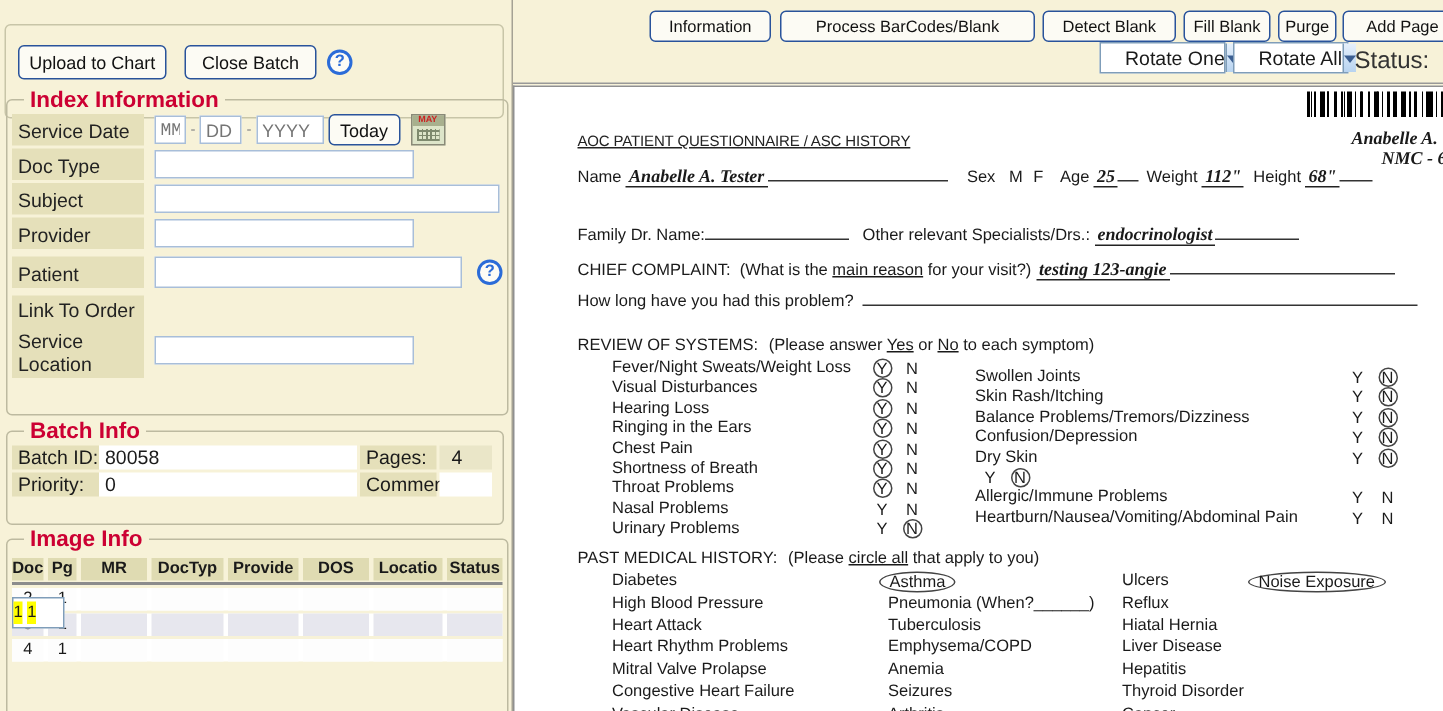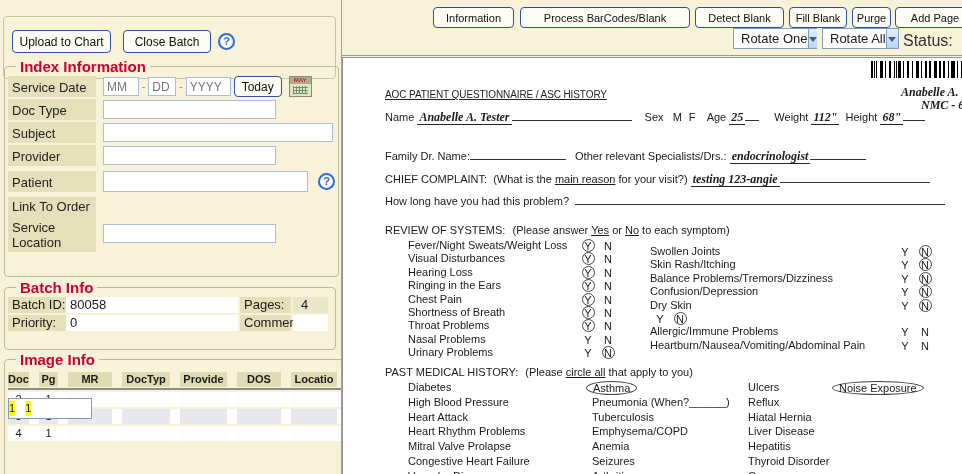--- a/index.html
+++ b/index.html
@@ -36,39 +36,39 @@
         font-weight:bold;letter-spacing:0}
   .cal .calgrid{position:absolute;left:3px;right:3px;top:9px;bottom:2px;
         background:repeating-linear-gradient(90deg,#7E8A6E 0 1px,transparent 1px 3px),
                    repeating-linear-gradient(0deg,#7E8A6E 0 1px,transparent 1px 3px)}
 
   .brow{display:flex;margin-bottom:2px;font-size:13px;height:16px;line-height:15px}
   .bcell-label{background:#E5E0BA;padding:0 0 0 4px;flex:none}
   .bcell-val{background:#fff;padding:0 0 0 4px;flex:none}
 
   #img-table{margin-top:3px}
-  .tgrid{display:grid;grid-template-columns:21px 19px 44px 48px 47px 44px 46px 37px;column-gap:10px}
+  .tgrid{display:grid;grid-template-columns:21px 19px 44px 48px 47px 44px 46px 37px;column-gap:3px}
   #img-head{border-bottom:2px solid #8C8C8C;padding-bottom:1px}
   #img-head div{background:#DFDBB2;font-weight:bold;font-size:11px;text-align:center;height:15px;line-height:15px;
         overflow:hidden;white-space:nowrap}
   .trow{margin-top:2px;background:#fff;cursor:default}
   .trow div{height:15px;line-height:15px;text-align:center;font-size:11px;overflow:hidden}
   .trow.sel div{background:#FFFF00}
   .trow.odd div{background:#E7E7EE}
   .trow.even div{background:#FDFDFD}
 
   
   #divider{position:absolute;left:341px;top:0;width:1px;height:474px;background:#A5A294}
 
   
   #toolbar{position:absolute;left:342px;top:0;width:620px;height:56px;background:#F7F2D8;border-bottom:1px solid #999}
   .tbtn{position:absolute;top:7px;height:21px;font-size:11px}
   .sel{position:absolute;top:28px;height:21px;border:1px solid #7F9DB9;background:#fff;display:flex;
        align-items:center;font-size:13px;cursor:default}
-  .sel .txt{flex:1;padding-left:7px;white-space:nowrap}
+  .sel .txt{flex:1;padding-left:16px;white-space:nowrap}
   .arw{width:18px;height:100%;background:linear-gradient(#E6F0FB,#B7D3F0);border-left:1px solid #7F9DB9;
        display:flex;align-items:center;justify-content:center}
   .arw:after{content:"";border:4px solid transparent;border-top:5px solid #3B5E91;margin-top:5px}
   #status-label{position:absolute;left:561px;top:32px;font-size:16px;color:#333}
 
   
   #doc{position:absolute;left:342px;top:57px;width:620px;height:417px;background:#fff;
        border-left:1px solid #909090;border-top:1px solid #909090;overflow:hidden}
   .dt{position:absolute;font-size:11px;color:#1a1a1a;white-space:nowrap}
   .bold{font-weight:normal}
@@ -111,21 +111,21 @@
     <div id="close-btn" class="btn">Close Batch</div>
     <span id="help-top" class="help">?</span>
   </div>
 
   <fieldset id="fs-index">
     <legend>Index Information</legend>
 
     <div class="irow">
       <div class="ilabel">Service Date</div>
       <div class="ifield">
-        <input class="inp" style="width: 36px;" placeholder="MM">
+        <input class="inp" style="width: 21px; font-family: Liberation Mono, monospace;" placeholder="MM">
         <span class="sep">-</span>
         <input class="inp" style="width: 28px;" placeholder="DD">
         <span class="sep">-</span>
         <input class="inp" style="width: 45px;" placeholder="YYYY">
         <div class="btn" style="height:21px;width:48px;font-size:12px">Today</div>
         <div class="cal">
           <div class="calhead">MAY</div>
           <div class="calgrid"></div>
         </div>
       </div>
@@ -276,21 +276,21 @@
   <div class="dt tu" id="doc-title" style="left:42px;top:31px">AOC PATIENT QUESTIONNAIRE / ASC HISTORY</div>
 
   <div class="dt" style="left:42px;top:52px">
     <span>Name</span>
     <span class="hw">Anabelle A. Tester</span><span class="wline" style="width:120px"></span>
     <span style="margin-left:10px">Sex</span>
     <span style="margin-left:6px">M</span>
     <span style="margin-left:4px">F</span>
     <span style="margin-left:8px">Age</span>
     <span class="hw">25</span><span class="wline" style="width:14px"></span>
-    <span style="margin-left:12px">Weight</span>
+    <span style="margin-left:2px">Weight</span>
     <span class="hw">112"</span>
     <span style="margin-left:3px">Height</span>
     <span class="hw">68"</span><span class="wline" style="width:22px"></span>
   </div>
 
   <div class="dt" style="left:42px;top:91px">
     <span>Family Dr. Name:</span><span class="wline" style="width:96px"></span>
     <span style="margin-left:6px">Other relevant Specialists/Drs.:</span>
     <span class="hw">endocrinologist</span><span class="wline" style="width:56px"></span>
   </div>

